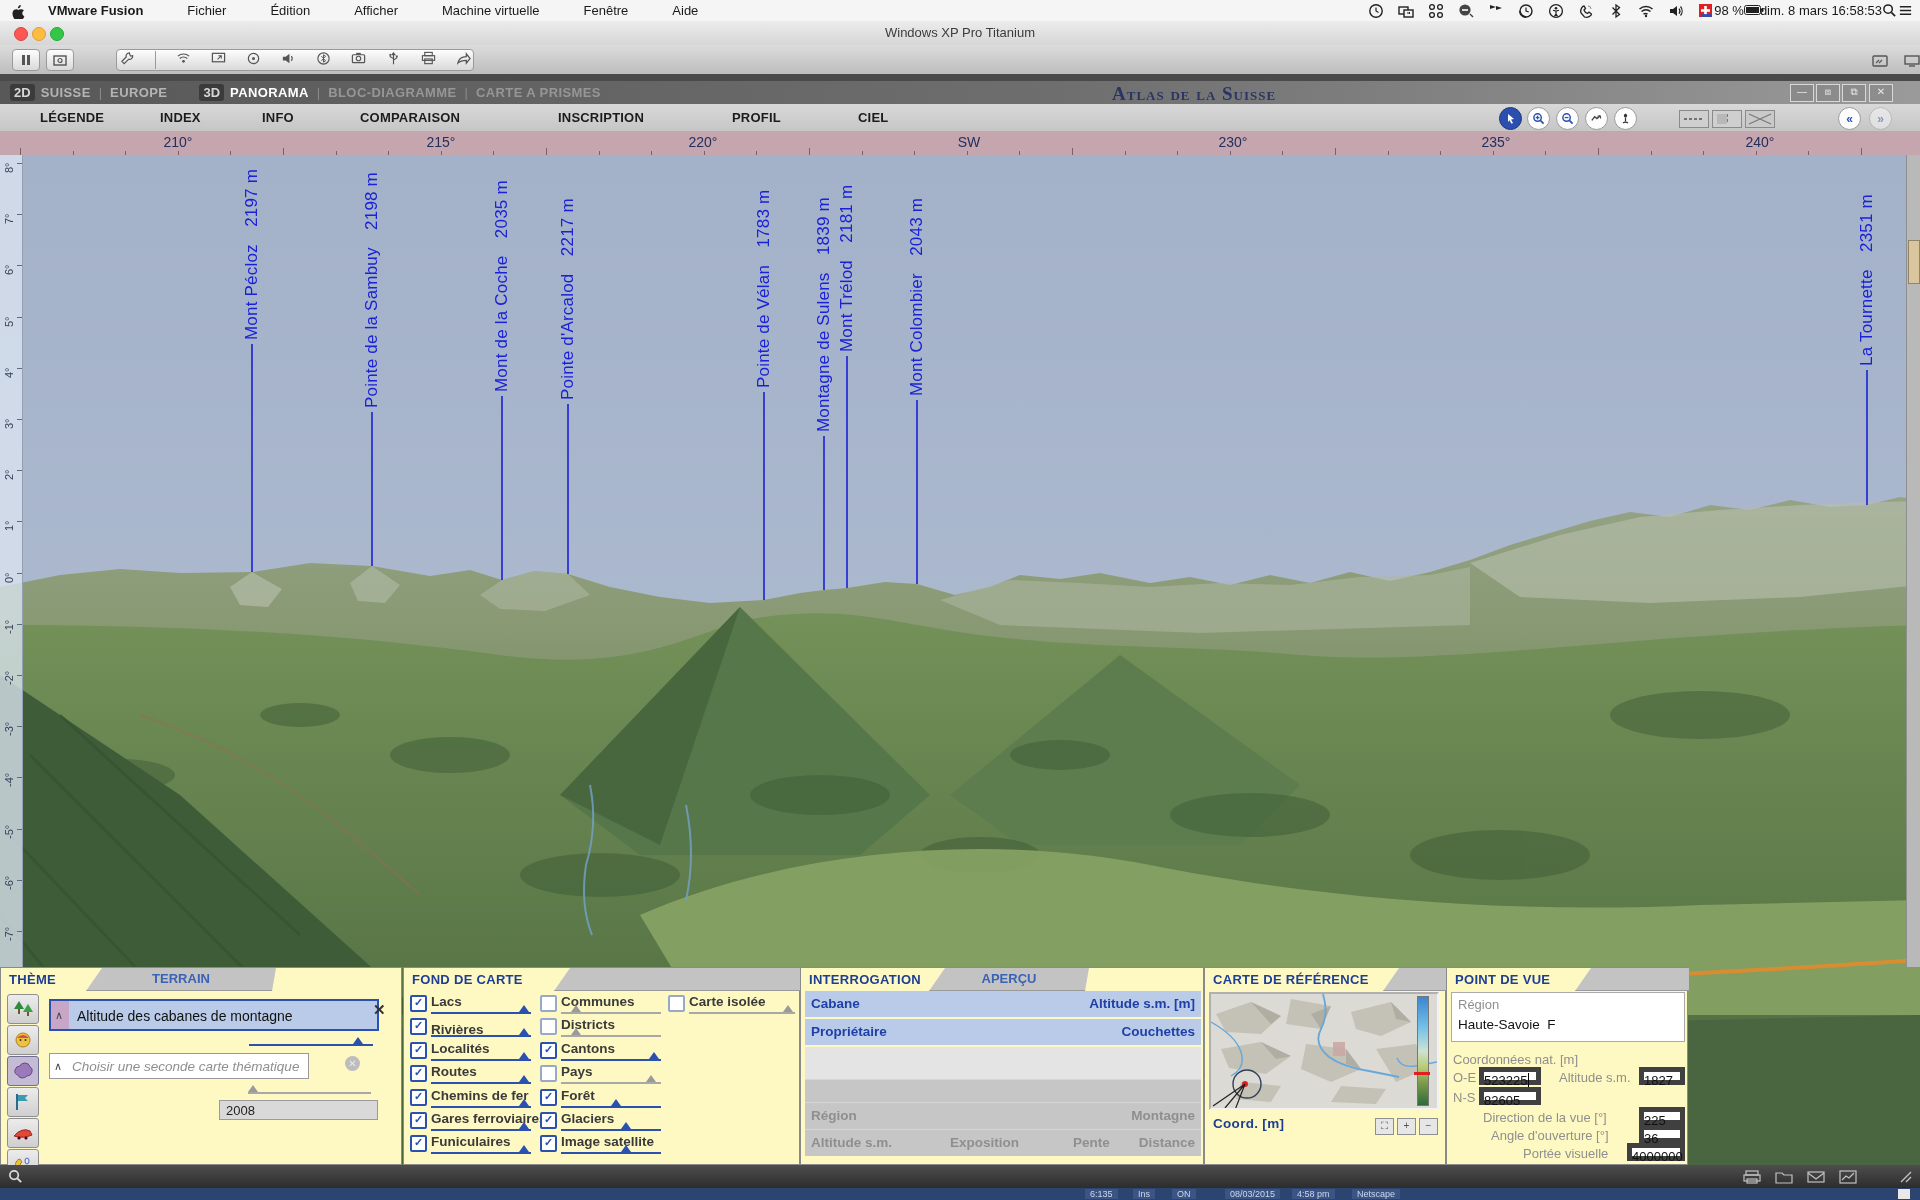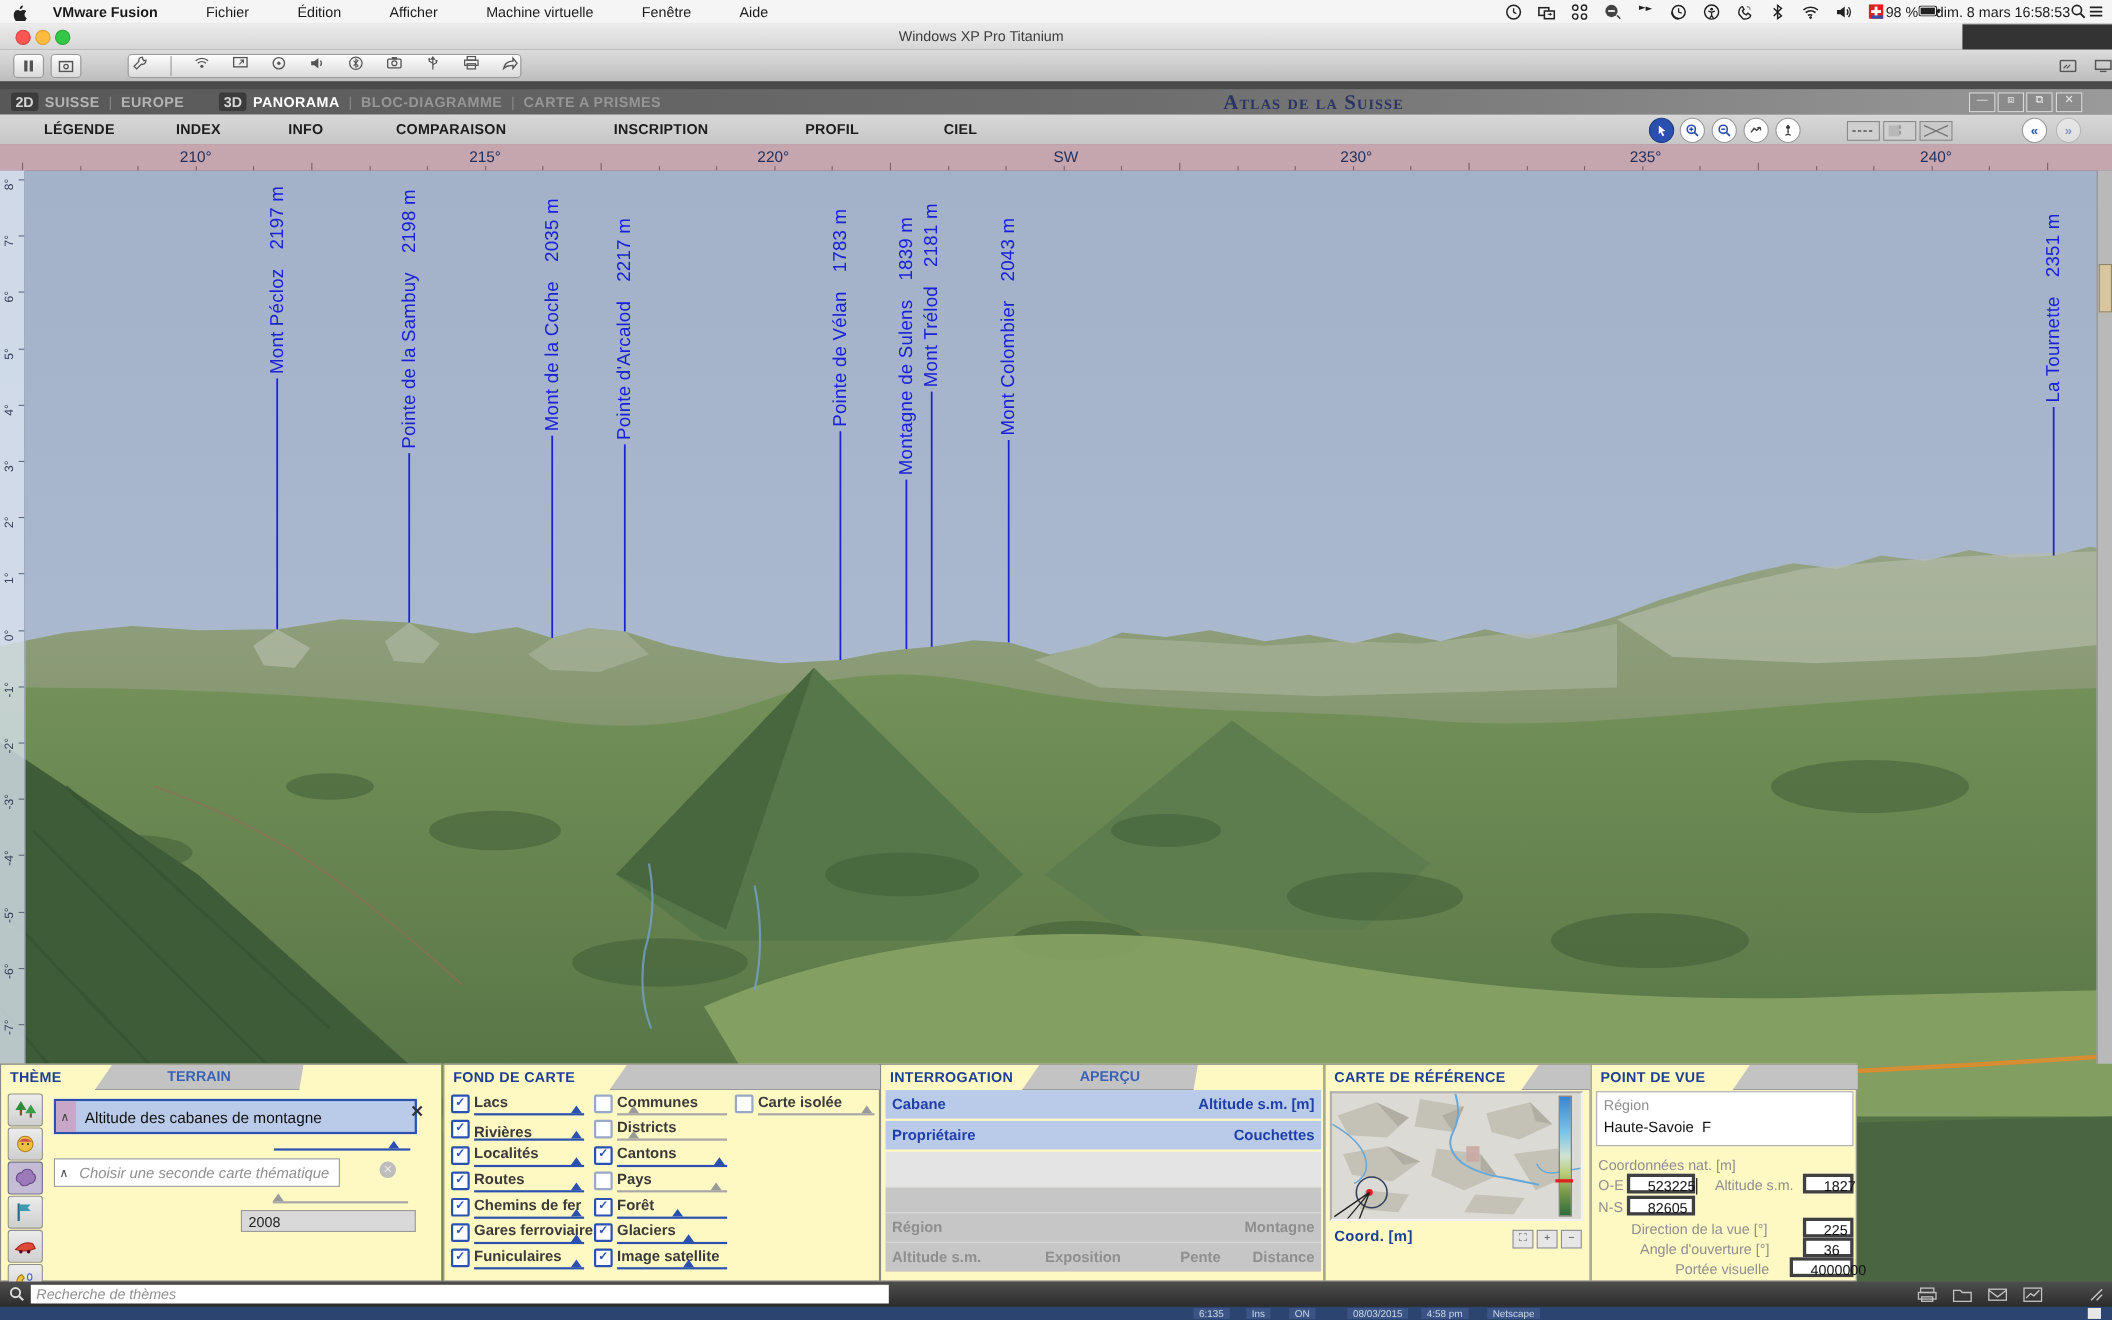--- a/index.html
+++ b/index.html
@@ -6,21 +6,21 @@
   #screen{position:relative;width:1920px;height:1200px;overflow:hidden;
     font-family:"Liberation Sans",sans-serif;background:#333}
   .abs{position:absolute}
   
   #menubar{left:0;top:0;width:1920px;height:21px;background:#f5f5f5;border-bottom:1px solid #c9c9c9;
     display:flex;align-items:center;font-size:13px;color:#1a1a1a}
   #menubar .mitem{margin:0 22px;white-space:nowrap}
   #mb-right{position:absolute;right:6px;top:0;height:21px;display:flex;align-items:center;}
   .sticon{width:16px;height:16px;display:inline-block}
   
-  #vm-titlebar{left:0;top:21px;width:1784px;height:24px;background:linear-gradient(#ececec,#d6d6d6);
+  #vm-titlebar{left:0;top:21px;width:1920px;height:24px;background:linear-gradient(#ececec,#d6d6d6);
     border-bottom:1px solid #b5b5b5}
   .tl{width:12px;height:12px;border-radius:50%;position:absolute;top:6px}
   #vm-title{position:absolute;left:0;right:0;top:4px;text-align:center;font-size:13px;color:#3c3c3c}
   #vm-toolbar{left:0;top:45px;width:1920px;height:29px;background:linear-gradient(#dcdcdc,#bdbdbd);
     border-bottom:1px solid #8f8f8f}
   .tbbtn{position:absolute;top:4px;height:20px;background:linear-gradient(#fdfdfd,#dadada);
     border:1px solid #9a9a9a;border-radius:4px;display:flex;align-items:center;justify-content:center;color:#444}
   #vm-gap{left:0;top:74px;width:1920px;height:7px;background:#4a4a4a}
   
   #app-titlebar{left:0;top:81px;width:1920px;height:23px;
@@ -94,22 +94,22 @@
   .qrow .l{position:absolute;left:6px;top:5px}
   .qrow .r{position:absolute;right:6px;top:5px}
   .qrow.muted{background:#c6c6c6;color:#8f8f8f;border-top:1px solid #d6d6d6}
   
   #refmap-box{position:absolute;left:4px;top:24px;width:230px;height:118px;background:#dcdad4;
     border:2px solid #b0b0b0;border-right-color:#f2f2f2;border-bottom-color:#f2f2f2;box-sizing:border-box;overflow:hidden}
   .mapbtn{position:absolute;top:150px;width:17px;height:15px;border:1px solid #8f8f8f;background:#e6e6e6;
     font-size:10px;line-height:13px;text-align:center;color:#555}
   
   .vp-label{position:absolute;font-size:13px;color:#8f8f8f;white-space:nowrap}
-  .vp-input{position:absolute;background:#fff;border:3px solid #404040;font-size:13px;color:#111;
-    padding:1px 16px;box-sizing:border-box;height:18px;white-space:nowrap}
+  .vp-input{position:absolute;background:#fff;border:5px solid #404040;font-size:13px;color:#111;
+    padding:1px 0;box-sizing:border-box;height:18px;white-space:nowrap}
   
   #searchbar{left:0;top:1165px;width:1920px;height:23px;background:linear-gradient(#4e4e4e,#2c2c2c)}
   #search-input{position:absolute;left:28px;top:3px;width:780px;height:17px;background:#fff;
     font-size:13px;font-style:italic;color:#8f8f8f;padding:1px 5px;box-sizing:border-box}
   .sb-icon{position:absolute;top:3px;width:20px;height:17px;color:#c2c2c2;display:flex;align-items:center;justify-content:center}
   
   #taskbar{left:0;top:1188px;width:1920px;height:12px;background:#2b4570;overflow:hidden}
   .tseg{position:absolute;top:1px;background:#3a5585;color:#cdd6e8;font-size:9px;padding:0 5px;height:10px;line-height:10px}
 </style>
 </head>
@@ -777,21 +777,20 @@
     <div class="vp-input" style="left:180px;top:175px;width:58px">4000000</div>
   </div>
 
   <div id="searchbar" class="abs">
     <span class="abs" style="left:8px;top:4px">
       <svg viewBox="0 0 16 16" width="15" height="15">
           <circle cx="6.5" cy="6.5" r="4.5" fill="none" stroke="#ddd" stroke-width="1.8"></circle>
           <line x1="10" y1="10" x2="14" y2="14" stroke="#ddd" stroke-width="2"></line>
         </svg>
     </span>
-    <div id="search-input">Recherche de thèmes</div>
     <span class="sb-icon" style="left:1742px">
       <svg viewBox="0 0 18 14" width="18" height="14">
           <rect x="3" y="1" width="12" height="4" fill="none" stroke="#c2c2c2" stroke-width="1.2"></rect>
           <rect x="1" y="5" width="16" height="6" fill="none" stroke="#c2c2c2" stroke-width="1.2"></rect>
           <rect x="4" y="9" width="10" height="4" fill="none" stroke="#c2c2c2" stroke-width="1.2"></rect>
         </svg>
     </span>
     <span class="sb-icon" style="left:1774px">
       <svg viewBox="0 0 18 14" width="18" height="14">
           <path d="M1 3h6l2 2h8v8H1z" fill="none" stroke="#c2c2c2" stroke-width="1.2"></path>

